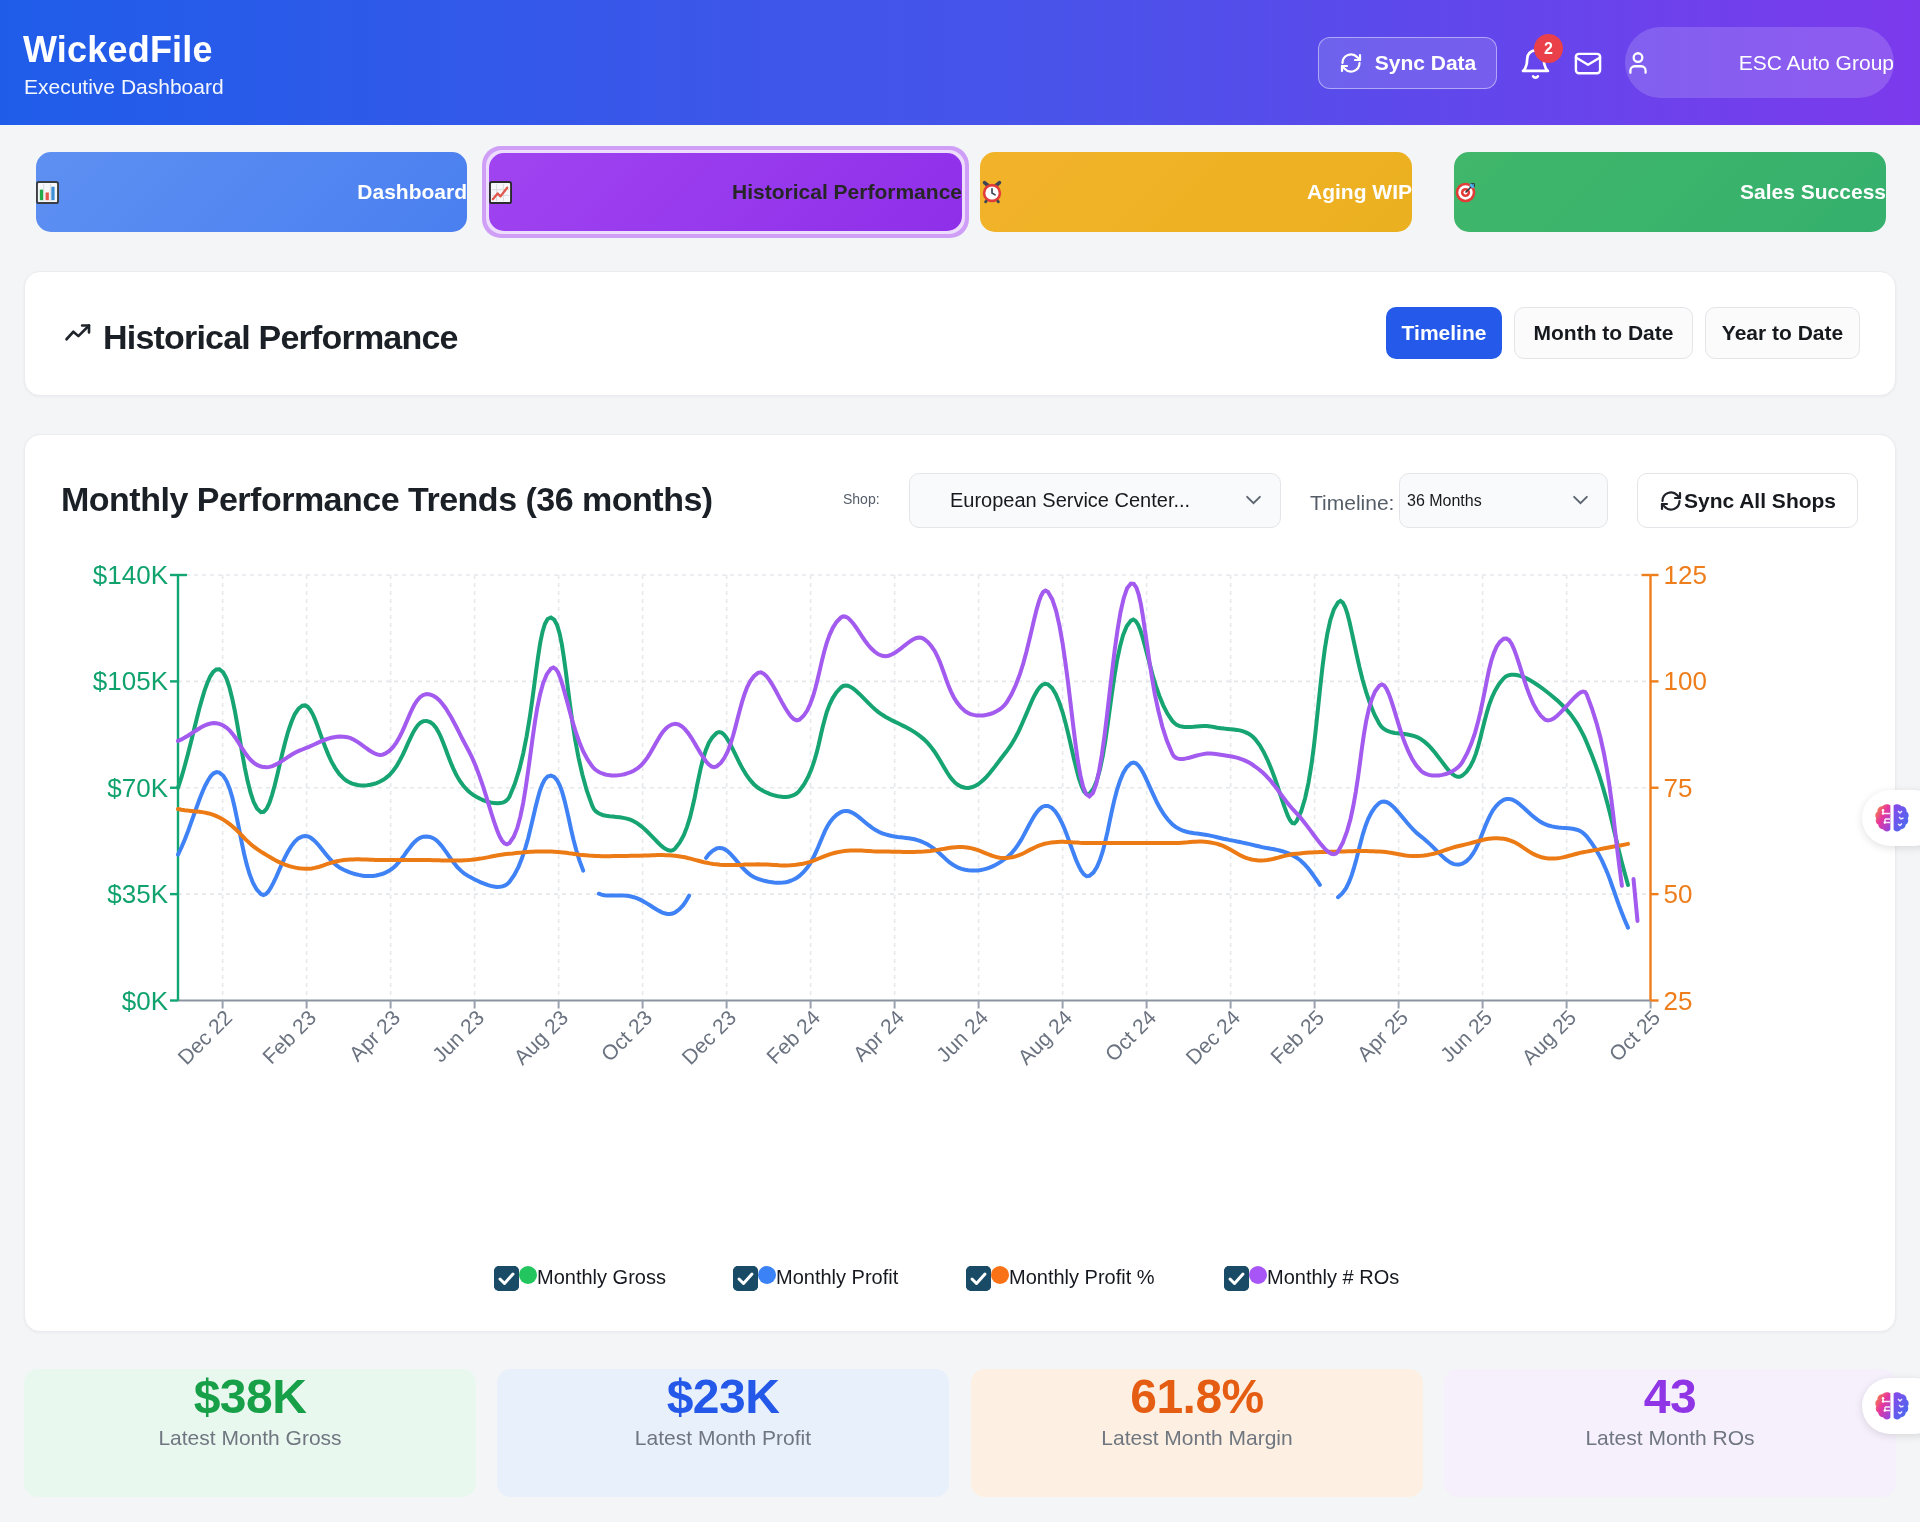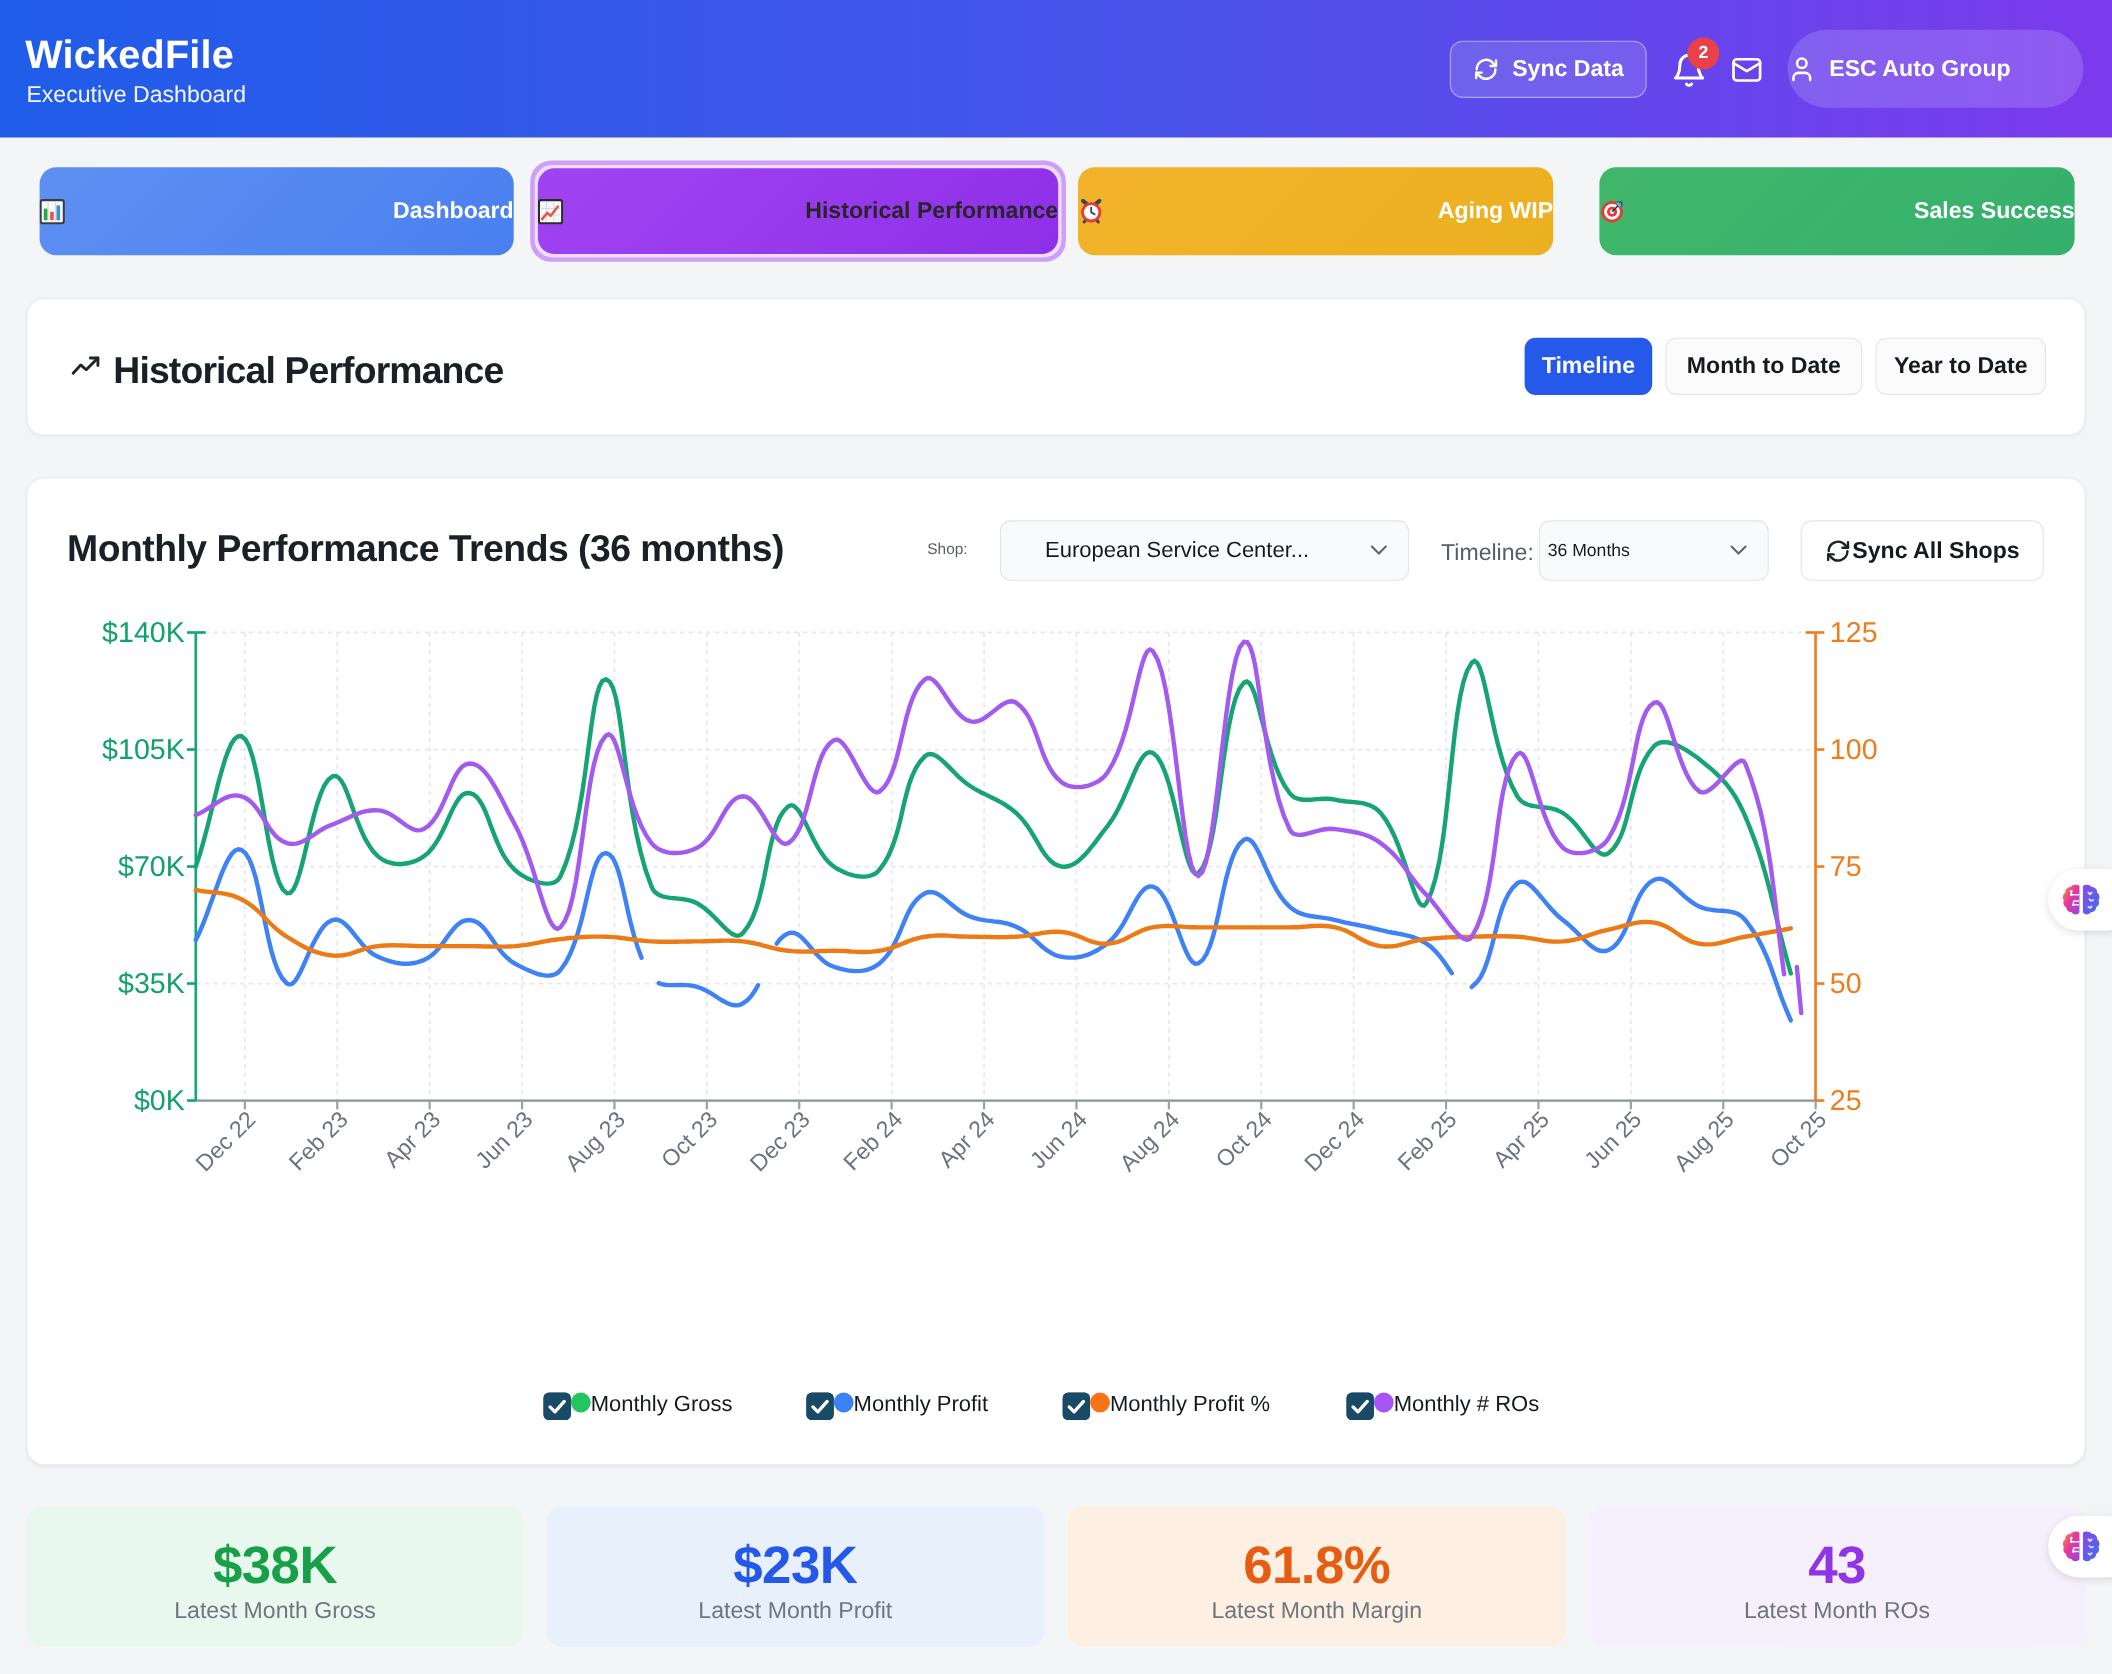--- a/index.html
+++ b/index.html
@@ -2,32 +2,32 @@
 <html><head><meta charset="utf-8">
 <style>
 *{margin:0;padding:0;box-sizing:border-box}
 html,body{width:1920px;height:1522px;overflow:hidden}
 body{font-family:"Liberation Sans",sans-serif;background:#f4f5f7;position:relative}
 .abs{position:absolute}
 .hdr{position:absolute;left:0;top:0;width:1920px;height:125px;background:linear-gradient(90deg,#1f5de9 0%,#4953ea 55%,#7c3aed 100%)}
 .hdr h1{position:absolute;left:23px;top:29px;font-size:36px;font-weight:bold;color:#fff;letter-spacing:.2px}
 .hdr .sub{position:absolute;left:24px;top:75px;font-size:21px;color:rgba(255,255,255,.95)}
 .syncbtn{position:absolute;left:1318px;top:37px;width:179px;height:52px;border-radius:12px;background:rgba(255,255,255,.13);border:1.5px solid rgba(255,255,255,.45);color:#fff;font-size:21px;font-weight:bold;display:flex;align-items:center;justify-content:center;gap:12px}
-.escpill{position:absolute;left:1625px;top:27px;width:269px;height:71px;border-radius:36px;background:rgba(255,255,255,.16);color:#fff;font-size:21px;font-weight:bold;display:flex;align-items:center;justify-content:flex-start;gap:12px}
+.escpill{position:absolute;left:1625px;top:27px;width:269px;height:71px;border-radius:36px;background:rgba(255,255,255,.16);color:#fff;font-size:21px;font-weight:normal;display:flex;align-items:center;justify-content:space-between;gap:12px}
 .badge{position:absolute;left:1534px;top:34px;width:29px;height:29px;border-radius:50%;background:#e9404a;color:#fff;font-size:16px;font-weight:bold;display:flex;align-items:center;justify-content:center}
 .tab{position:absolute;top:152px;height:80px;border-radius:15px;display:flex;align-items:center;justify-content:space-between;gap:10px;font-size:21px;font-weight:bold;color:#fff}
 .card{position:absolute;background:#fff;border:1px solid #ececf0;border-radius:16px;box-shadow:0 1px 3px rgba(16,24,40,.05)}
 .pill-btn{position:absolute;border-radius:10px;display:flex;align-items:center;justify-content:center;font-weight:bold}
 .ddl{position:absolute;background:#f9fafb;border:1.5px solid #e3e5e9;border-radius:10px;display:flex;align-items:center}
 .legend{position:absolute;top:1266px;display:flex;align-items:flex-start;gap:0}
 .cb{width:25px;height:25px;border-radius:5px;background:#194a66;display:flex;align-items:center;justify-content:center}
 .dot{width:18px;height:18px;border-radius:50%}
 .leglab{font-size:20px;color:#15191f}
 .stat{position:absolute;top:1369px;height:128px;border-radius:14px;text-align:center}
-.stat .v{font-size:48px;font-weight:bold;margin-top:27px;letter-spacing:-.5px}
+.stat .v{font-size:48px;font-weight:bold;letter-spacing:-.5px}
 .stat .l{font-size:21px;color:#6f7680;margin-top:2px}
 .fab{position:absolute;left:1862px;width:80px;height:56px;background:#fff;border-radius:28px;box-shadow:0 2px 8px rgba(0,0,0,.12);display:flex;align-items:center;padding-left:13px}
 </style></head>
 <body>
 
 <div class="hdr">
 <h1>WickedFile</h1>
 <div class="sub">Executive Dashboard</div>
 <div class="syncbtn">
       <svg width="24" height="24" viewBox="0 0 24 24" fill="none" stroke="#fff" stroke-width="2.2" stroke-linecap="round" stroke-linejoin="round">

